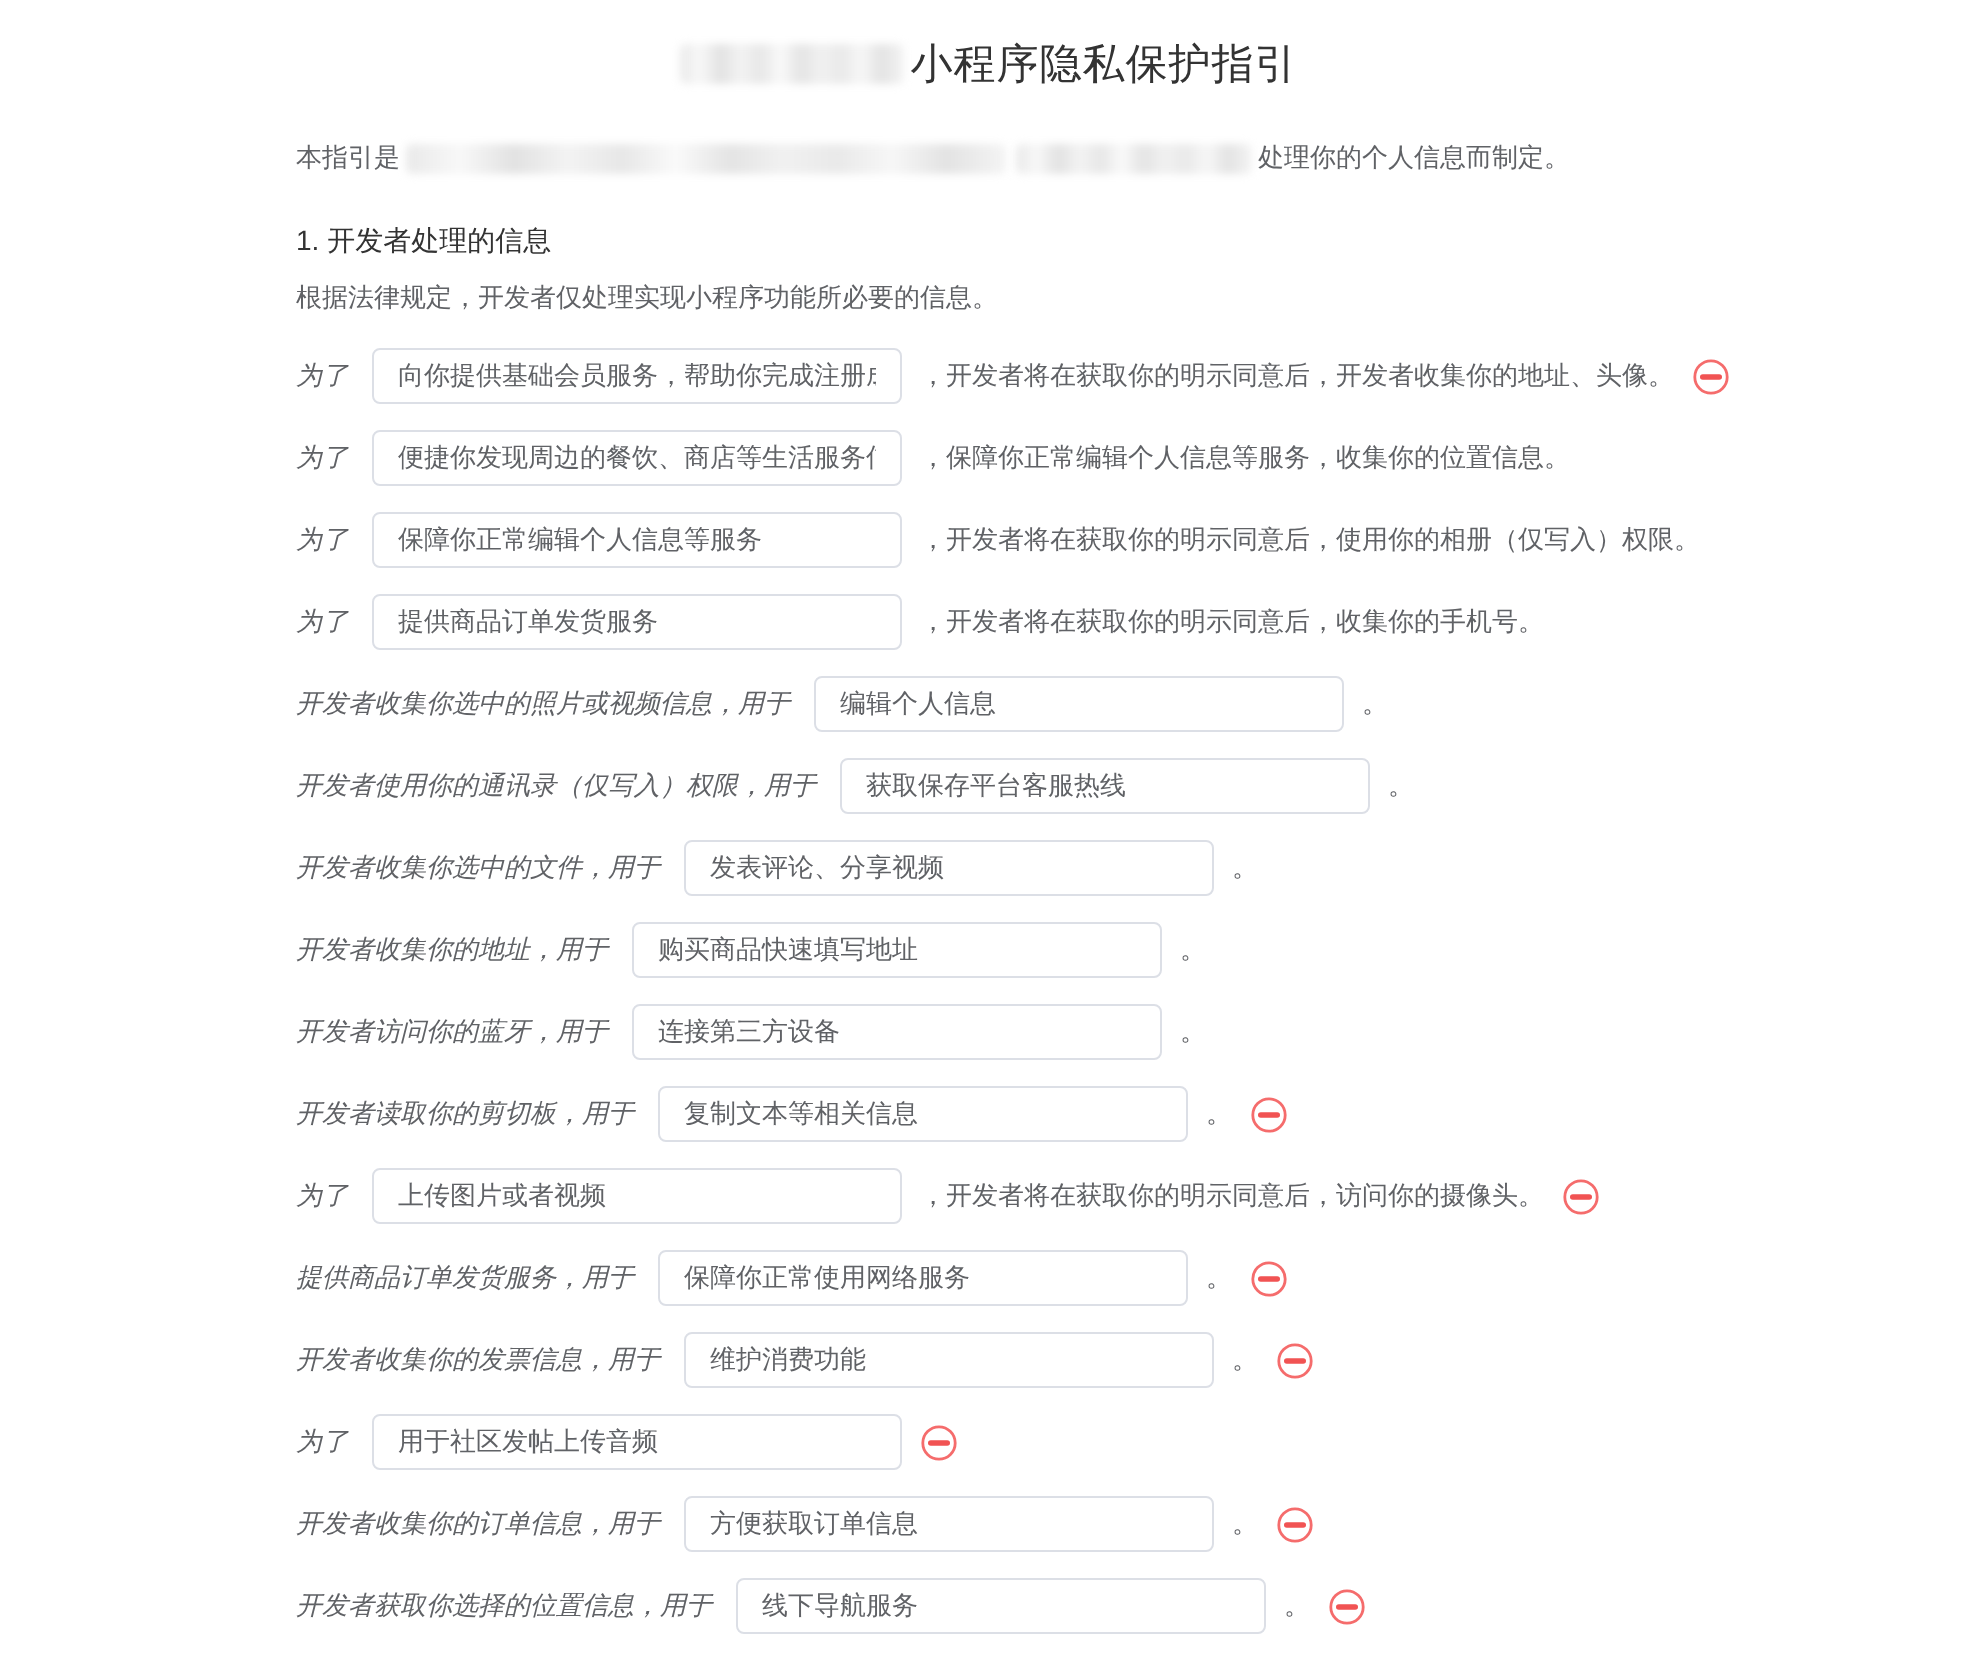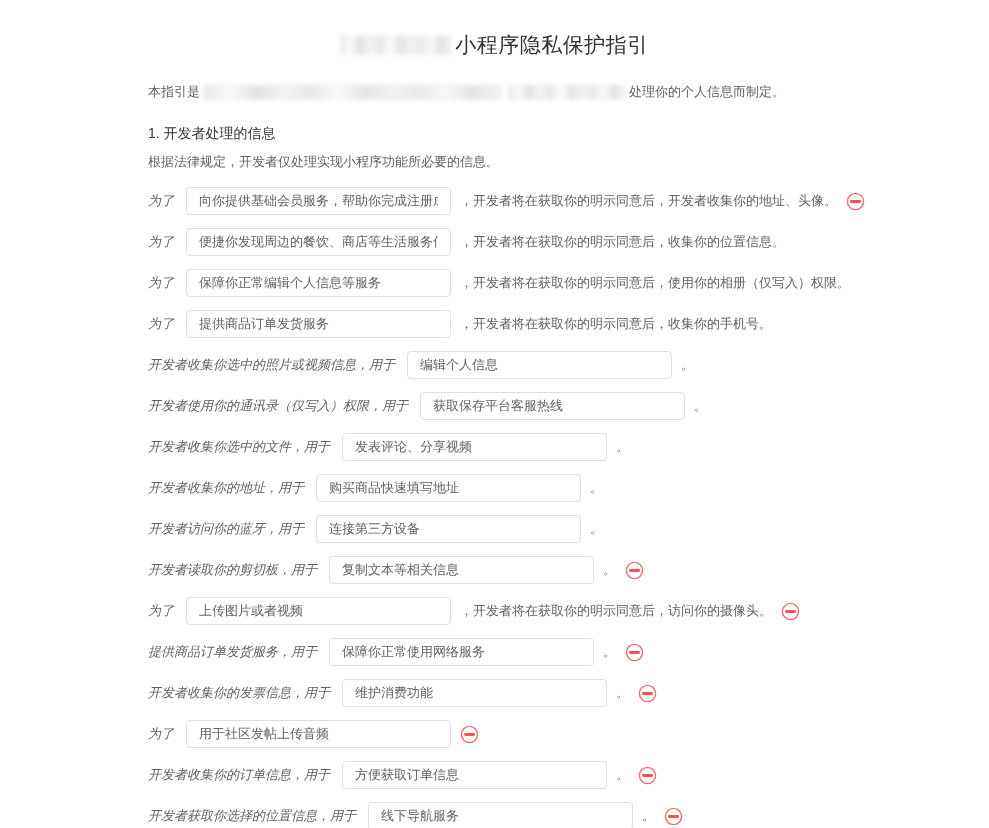--- a/index.html
+++ b/index.html
@@ -11,21 +11,21 @@
     width: 989px;
     min-height: 828px;
     font-family: "Liberation Sans", "DejaVu Sans", sans-serif;
     color: #606266;
     overflow-x: hidden;
   }
   .page { width: 989px; }
 
   
   .title-row {
-    padding-top: 33px;
+    padding-top: 20px;
     display: flex;
     justify-content: center;
     align-items: center;
     height: 24px;
   }
   .title-text {
     font-size: 21px;
     color: #333333;
     letter-spacing: 0.5px;
     white-space: pre;
@@ -142,21 +142,21 @@
       <svg width="19" height="19" viewBox="0 0 19 19">
         <circle cx="9.5" cy="9.5" r="8.1" fill="none" stroke="#f56c6c" stroke-width="1.4"></circle>
         <line x1="5.4" y1="9.5" x2="13.6" y2="9.5" stroke="#f15353" stroke-width="2.8" stroke-linecap="round"></line>
       </svg>
     </button>
   </div>
 
   <div class="privacy-row">
     <span class="row-prefix">为了</span>
     <input class="purpose-input" type="text" value="便捷你发现周边的餐饮、商店等生活服务信" style="">
-    <span class="row-suffix">，开发者将在获取你的明示同意后，收集你的位置信息。</span>
+    <span class="row-suffix">，保障你正常编辑个人信息等服务，收集你的位置信息。</span>
     
   </div>
 
   <div class="privacy-row">
     <span class="row-prefix">为了</span>
     <input class="purpose-input" type="text" value="保障你正常编辑个人信息等服务" style="">
     <span class="row-suffix">，开发者将在获取你的明示同意后，使用你的相册（仅写入）权限。</span>
     
   </div>
 

